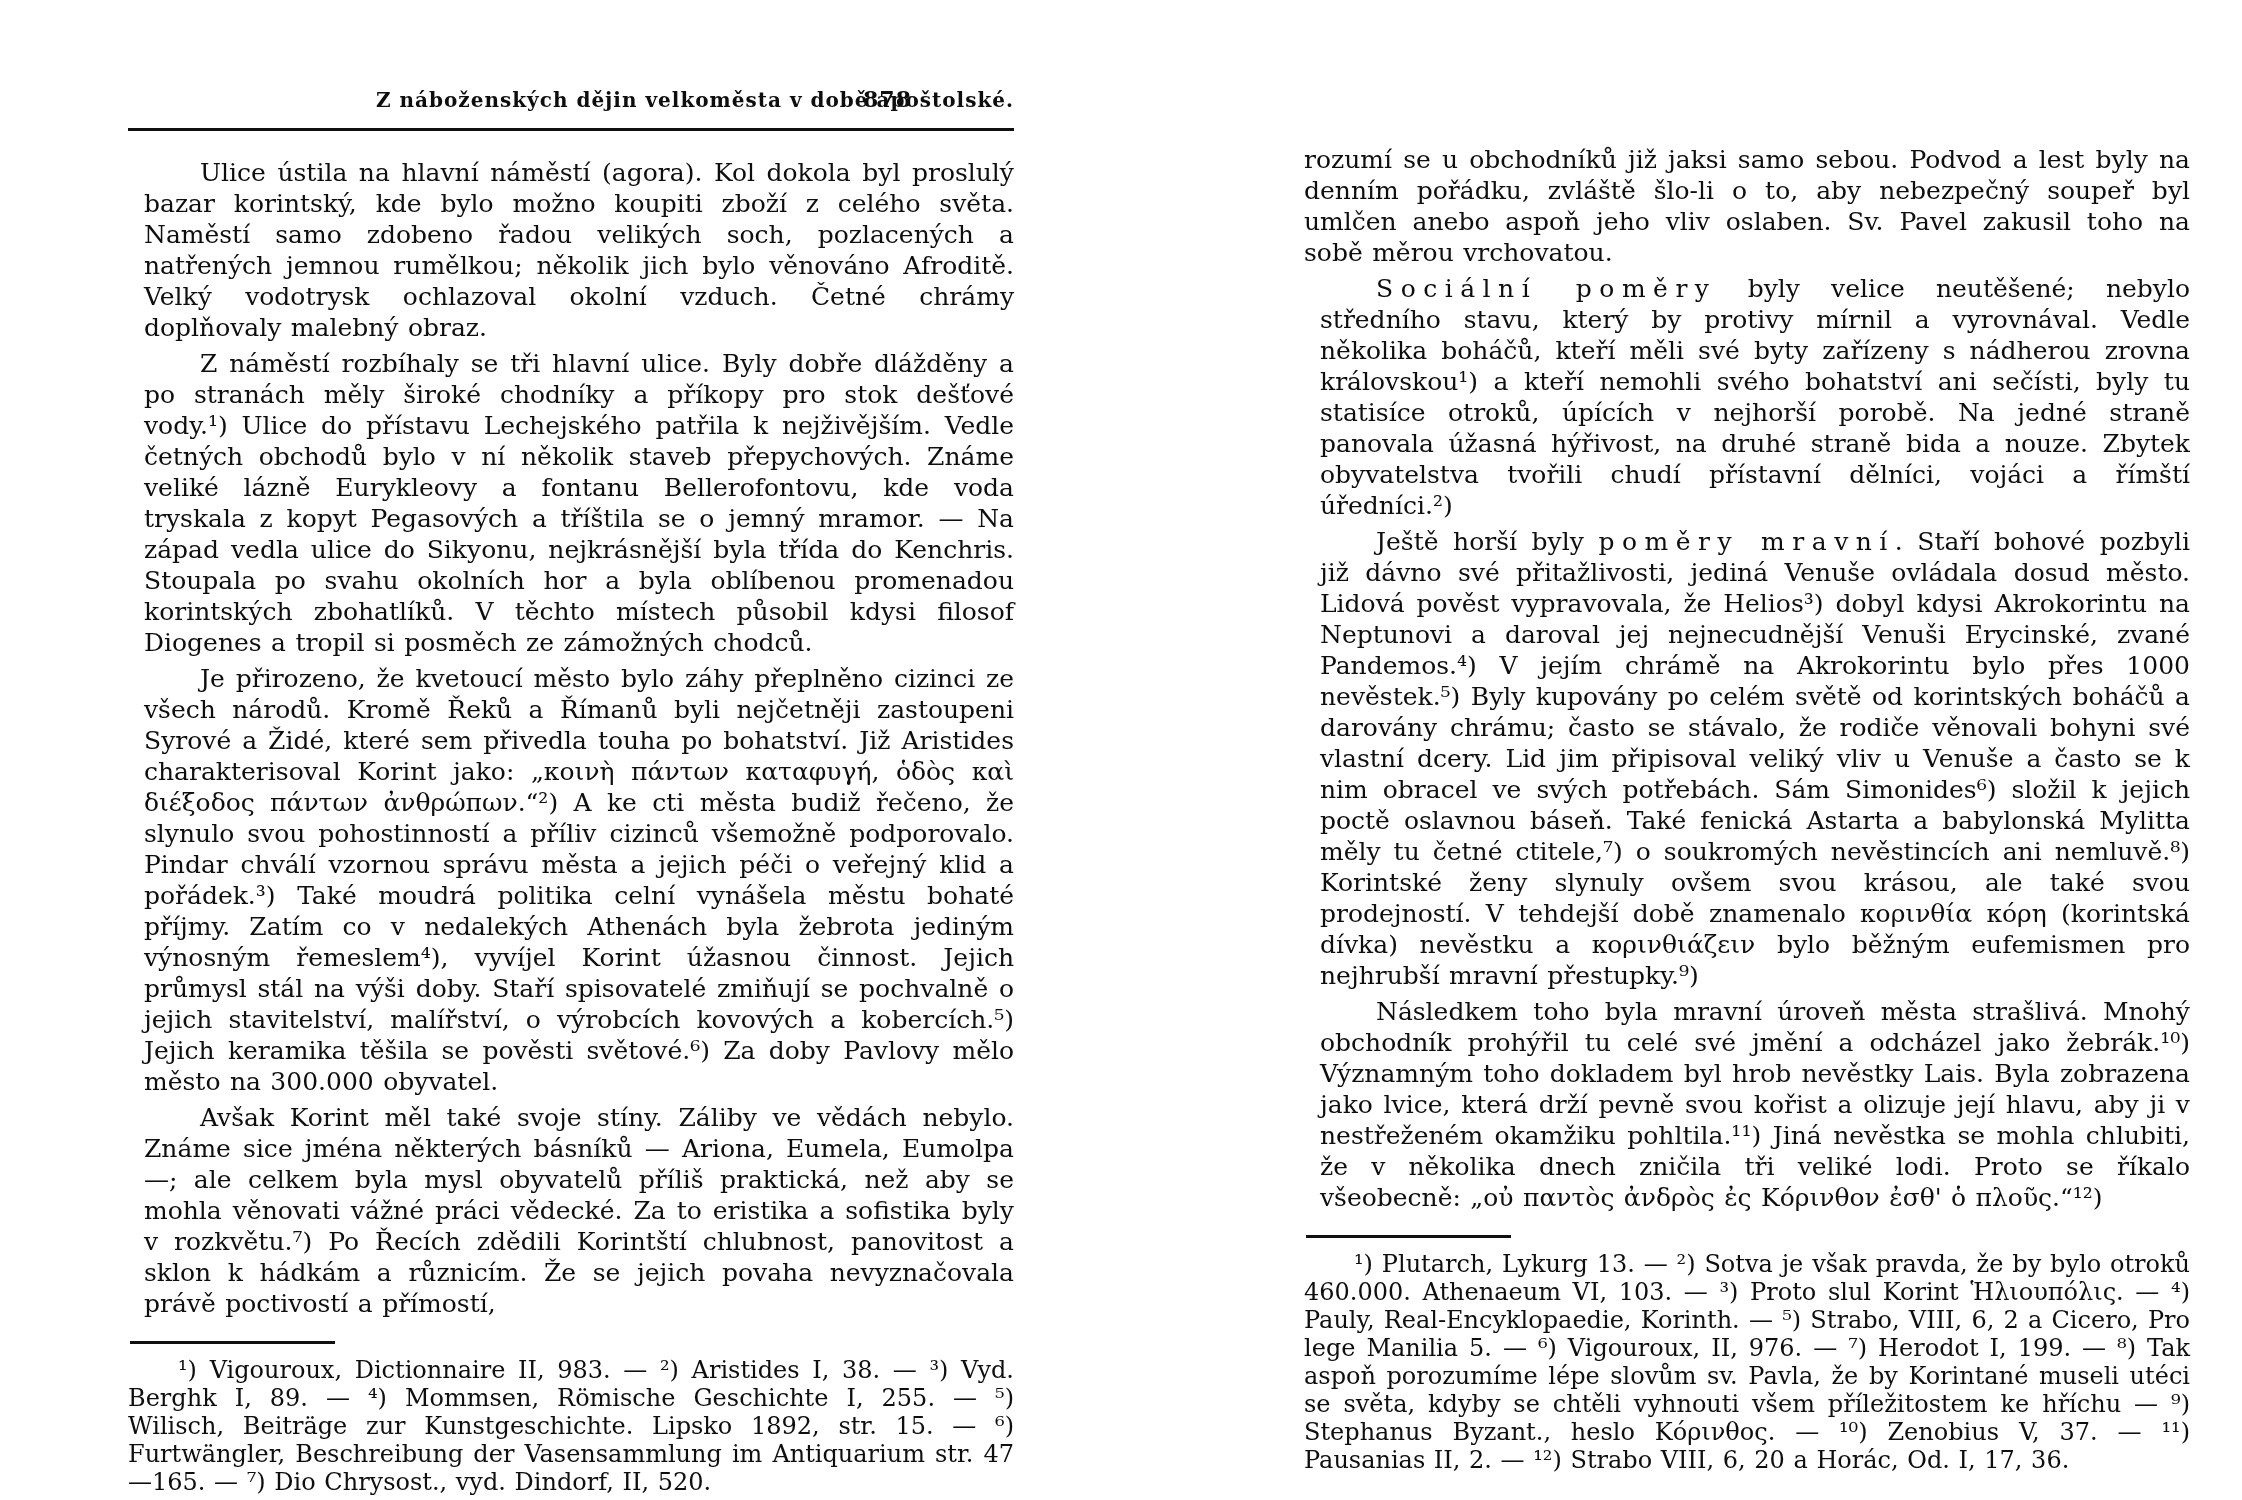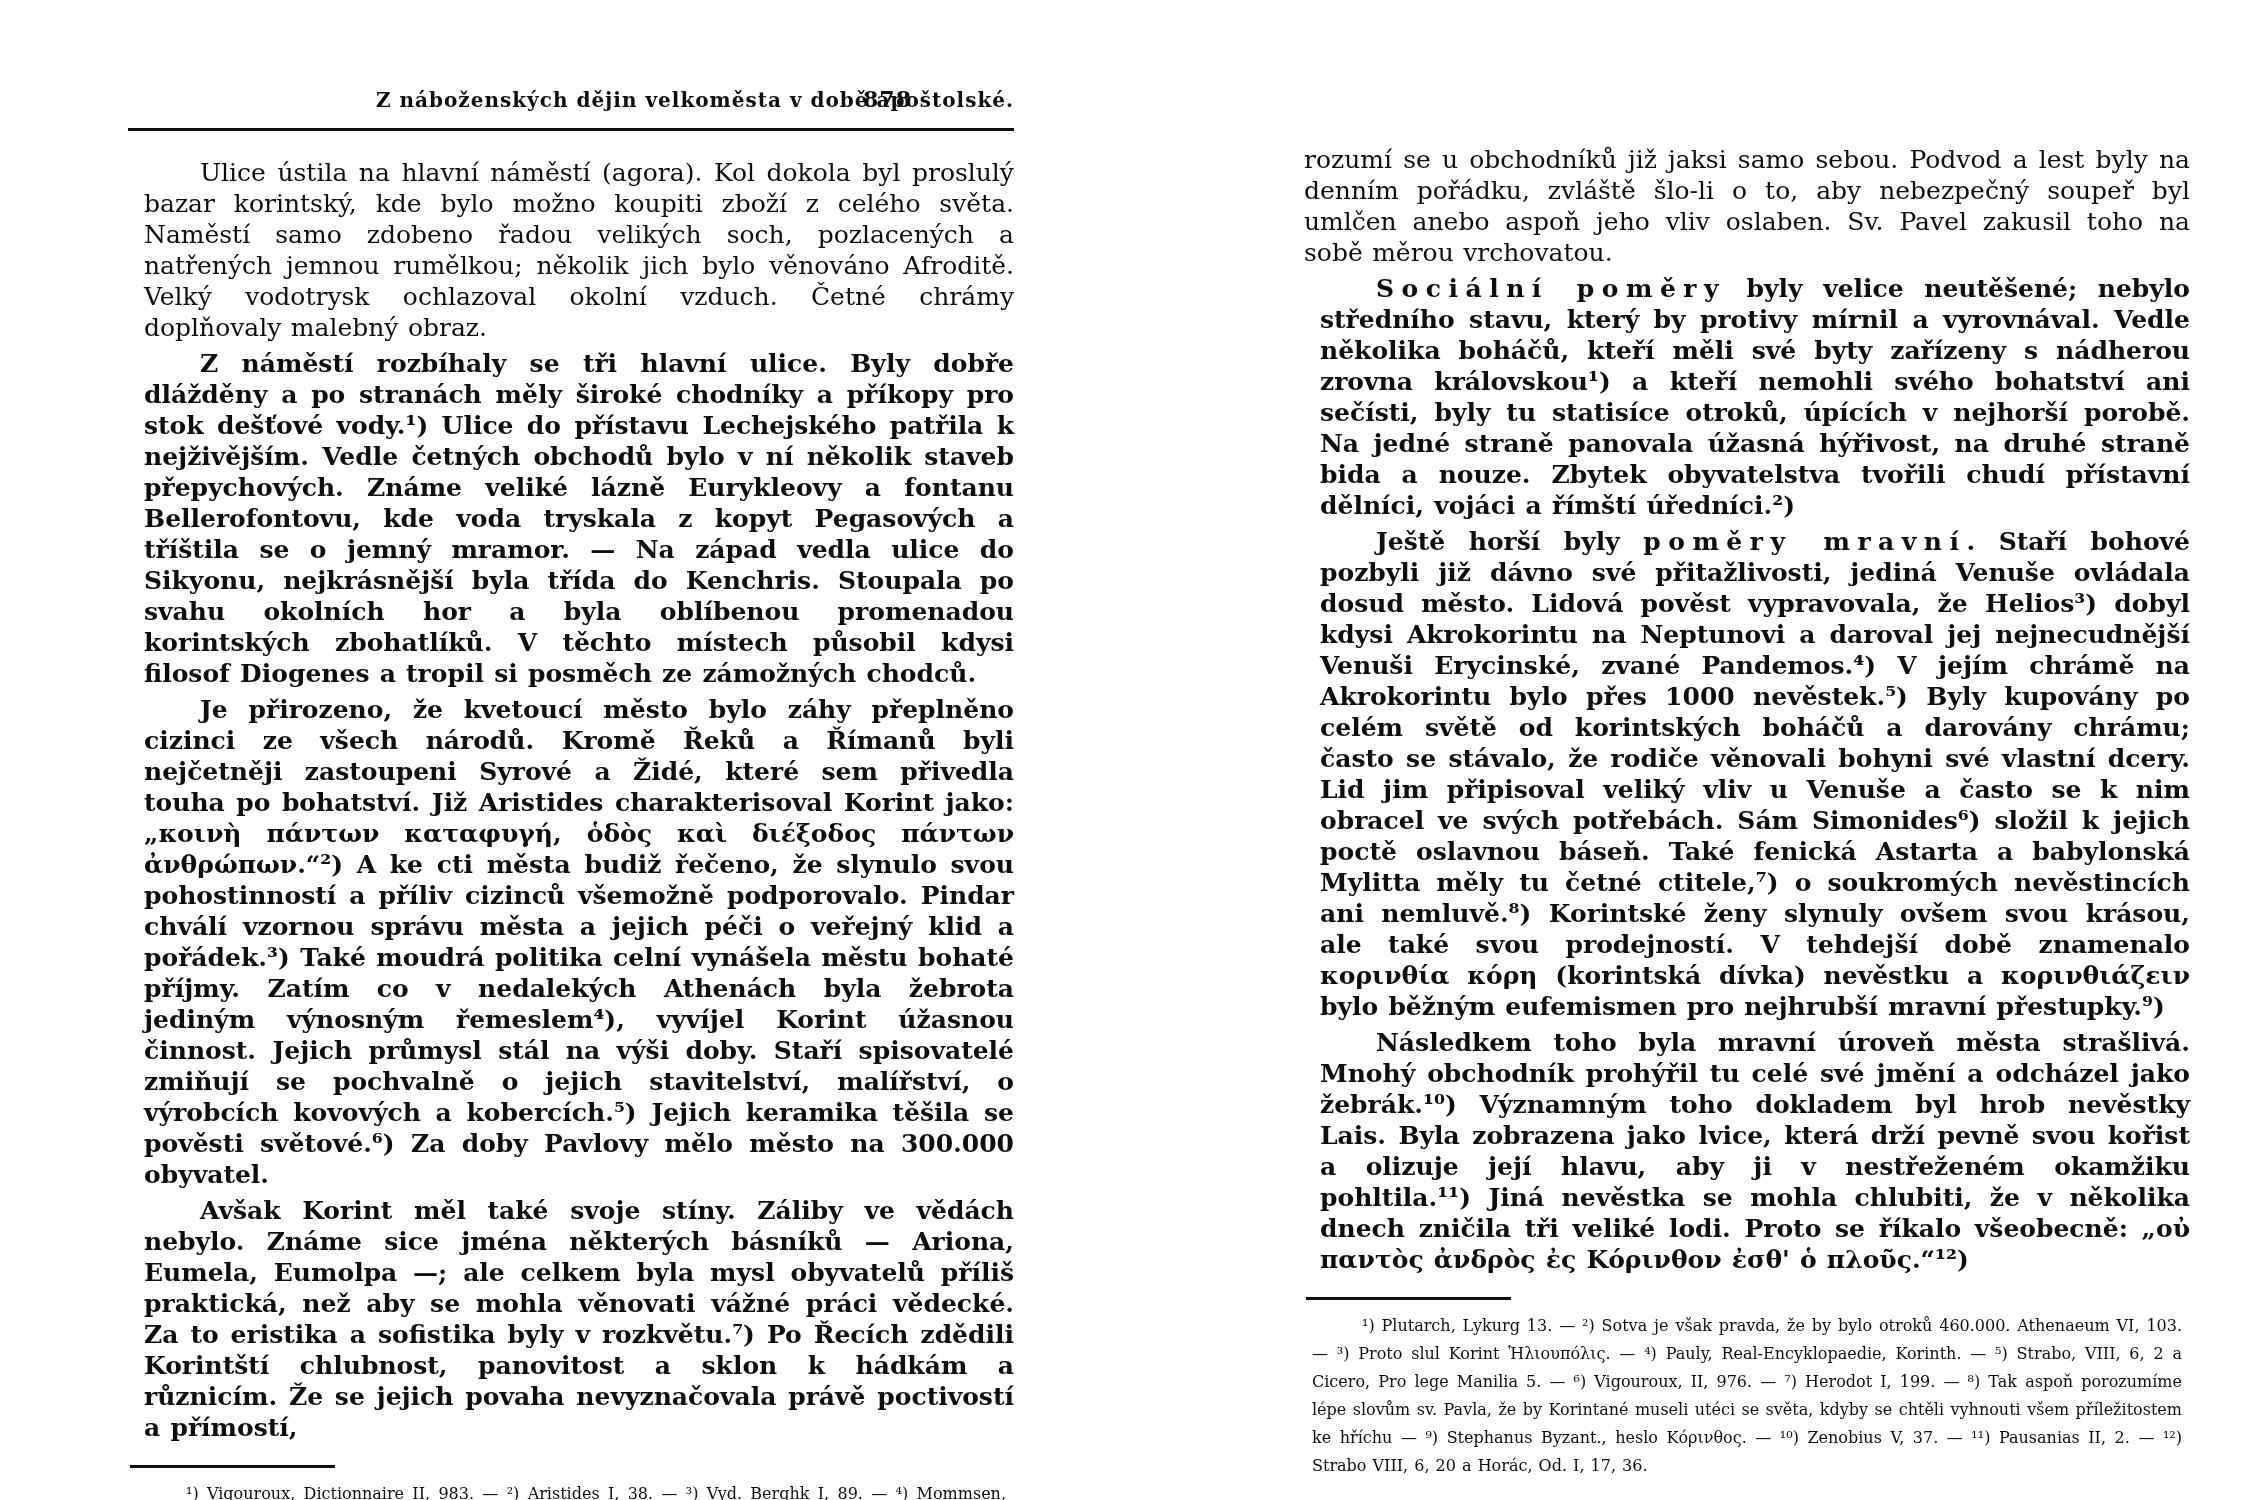--- a/index.html
+++ b/index.html
@@ -47,33 +47,33 @@
   }
 
   .body-text { margin-top: 26px; }
   .para {
     margin: 0;
     font-size: 25px;
     line-height: 31px;
     text-align: justify;
     word-spacing: 1.5px;
   }
-  .para + .para { margin-top: 5px; font-weight: bold; }
+  .para + .para { margin-top: 5px; }
   .indent { text-indent: 56px; margin-left: 16px; }
   .gesperrt { letter-spacing: 0.3em; }
 
   .footnote-rule {
     width: 205px;
     border: 0;
     border-top: 3px solid #101010;
     margin: 22px 0 12px 2px;
   }
   .footnotes {
-    margin: 8px;
-    font-size: 16px;
+    margin: 0;
+    font-size: 24px;
     line-height: 28px;
     text-align: justify;
     text-indent: 50px;
     word-spacing: 1px;
   }
 </style>
 </head>
 <body>
 
 <div class="spread">

